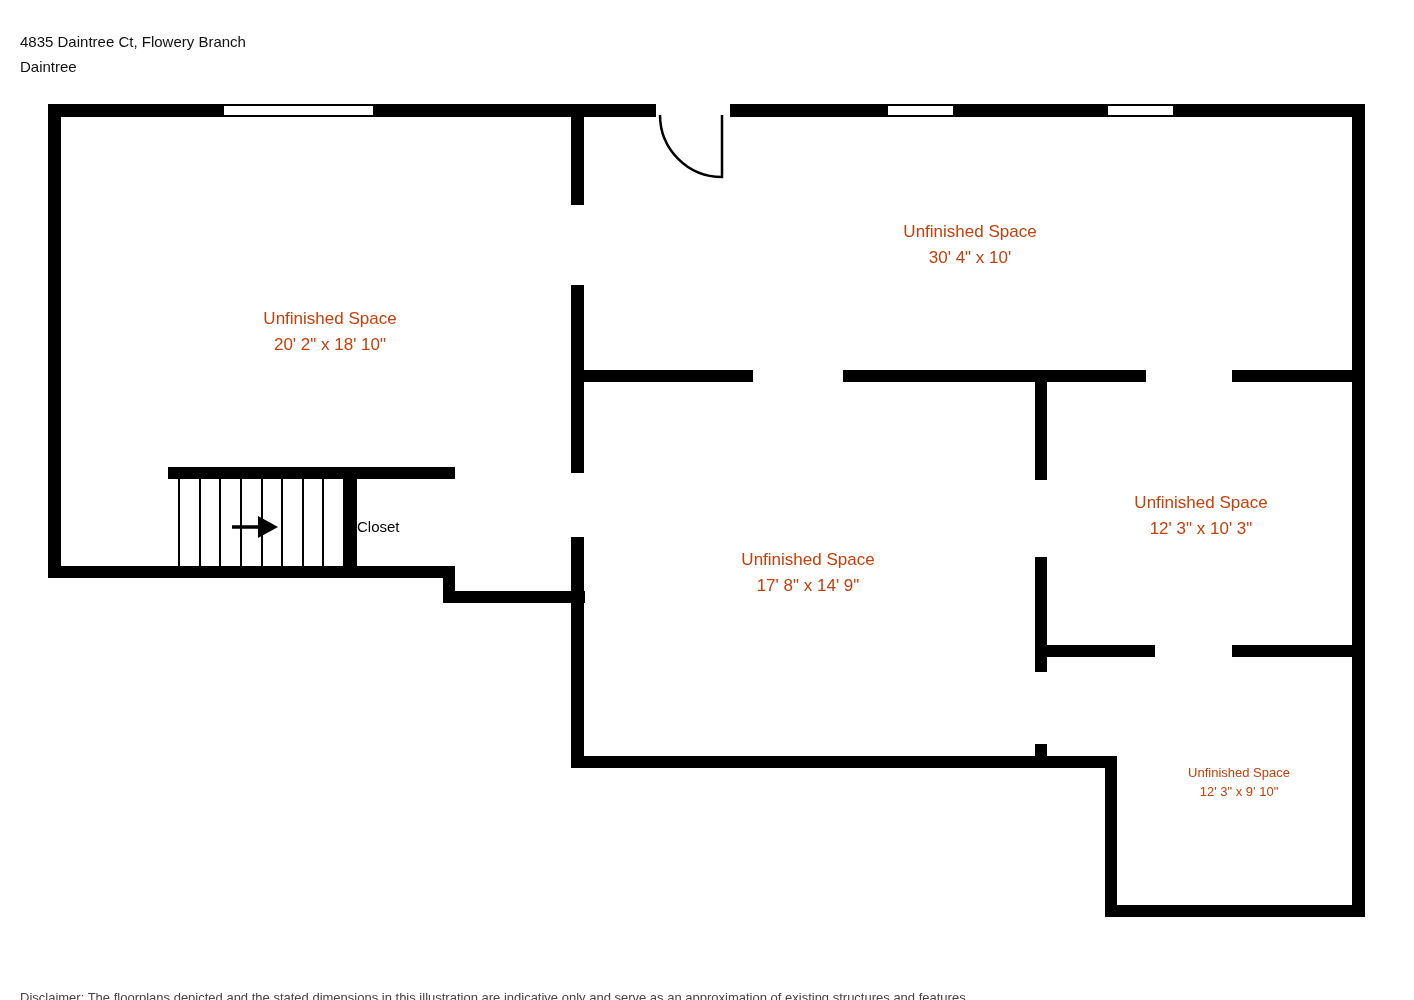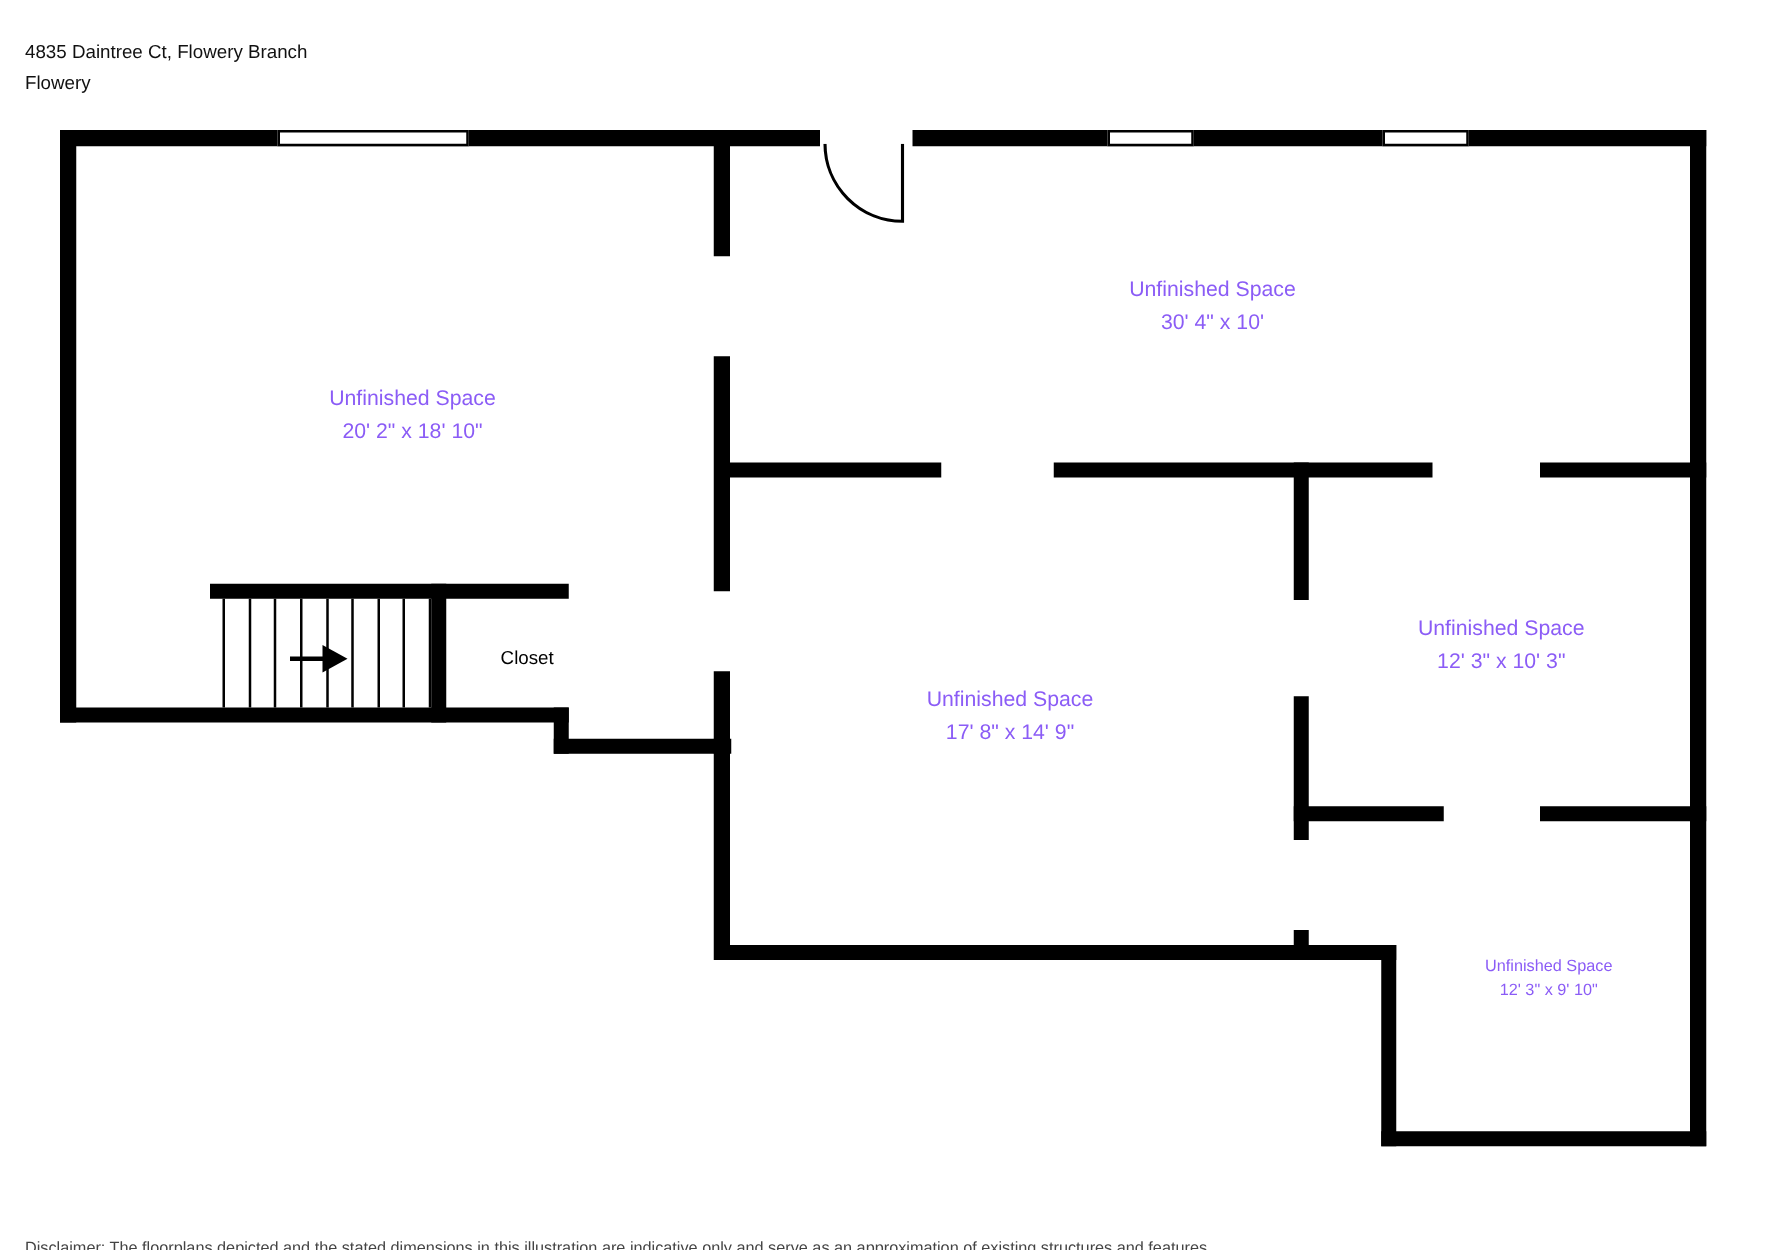--- a/index.html
+++ b/index.html
@@ -33,31 +33,31 @@
   }
   .window {
     position: absolute;
     background: #fff;
     border: 2px solid #000;
     box-sizing: border-box;
   }
   .room-label {
     position: absolute;
     text-align: center;
-    color: #8b5cf6;
+    color: #c2410c;
     font-size: 17px;
     line-height: 26px;
   }
   .room-label.small {
     font-size: 13px;
     line-height: 19px;
   }
   .closet-label {
     position: absolute;
-    text-align: right;
+    text-align: left;
     color: #000;
     font-size: 15px;
   }
   .stairs {
     position: absolute;
     left: 178px;
     top: 479px;
     width: 167px;
     height: 87px;
     border-left: 2px solid #000;
@@ -81,21 +81,21 @@
   }
   svg { display: block; }
 </style>
 </head>
 <body>
 
 <div class="canvas">
 
   <div class="header">
     <div>4835 Daintree Ct, Flowery Branch</div>
-    <div>Flowery</div>
+    <div>Daintree</div>
   </div>
 
   <div class="wall" style="left:48px;top:104px;width:1317px;height:13px"></div>
   <div class="wall" style="left:48px;top:104px;width:13px;height:474px"></div>
   <div class="wall" style="left:48px;top:566px;width:407px;height:12px"></div>
   <div class="wall" style="left:443px;top:566px;width:12px;height:37px"></div>
   <div class="wall" style="left:443px;top:591px;width:142px;height:12px"></div>
   <div class="wall" style="left:1352px;top:104px;width:13px;height:813px"></div>
   <div class="wall" style="left:1105px;top:905px;width:260px;height:12px"></div>
   <div class="wall" style="left:1105px;top:756px;width:12px;height:161px"></div>

